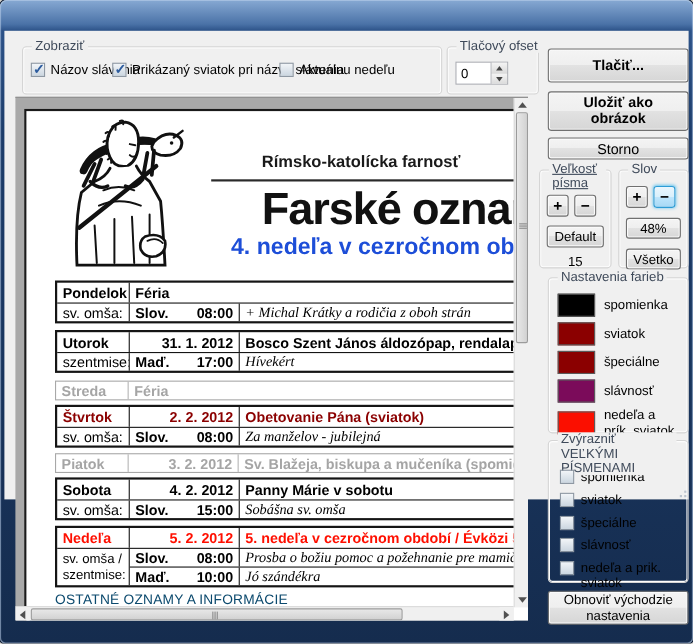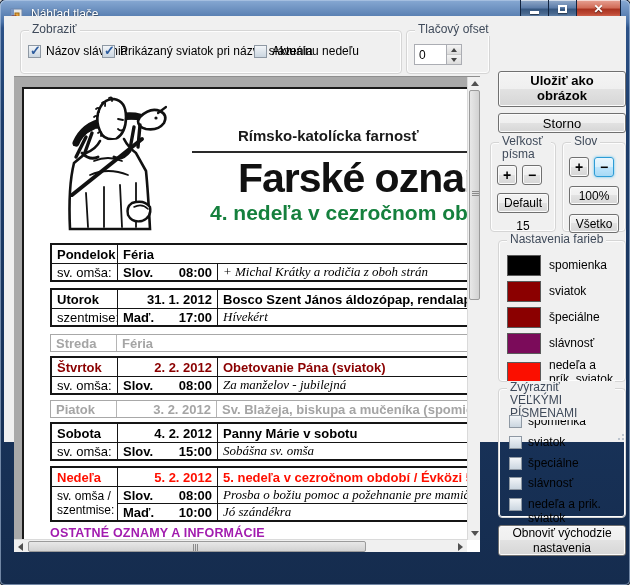--- a/index.html
+++ b/index.html
@@ -14,21 +14,21 @@
   .wbtn{height:19px;border:1px solid #122440;border-top:none;display:flex;align-items:center;justify-content:center;
     background:linear-gradient(180deg,#93ABCB 0%,#5B7BA7 45%,#35567F 50%,#49688E 75%,#6E93BC 100%);
     box-shadow:inset 0 1px 0 rgba(255,255,255,.6);}
   .wbtn.min{width:29px;border-radius:0 0 0 4px;}
   .wbtn.max{width:27px;border-left:none;border-right:none;}
   .wbtn.close{width:45px;border-radius:0 0 4px 0;
     background:linear-gradient(180deg,#E7A294 0%,#D06A55 45%,#A8321F 50%,#BC4733 75%,#D8755F 100%);}
   .glyph-min{width:9px;height:3px;background:#fff;box-shadow:0 1px 1px rgba(0,0,0,.5);margin-top:7px;}
   .glyph-max{width:9px;height:8px;border:2px solid #fff;box-shadow:0 1px 1px rgba(0,0,0,.4);}
   .glyph-close{color:#fff;font-size:12px;font-weight:bold;text-shadow:0 1px 1px rgba(0,0,0,.5);line-height:1;}
-  .client{position:absolute;left:4px;top:16px;width:622px;height:426px;background:#F0F0F0;}
+  .client{position:absolute;left:4px;top:28px;width:622px;height:426px;background:#F0F0F0;}
 
   
   .groupbox{position:absolute;border:1px solid #D5D5D5;border-radius:4px;box-shadow:inset 0 0 0 1px #FDFDFD;}
   .gb-label{position:absolute;top:-8px;left:8px;background:#F0F0F0;padding:0 3px;font-size:12px;color:#3F4A5A;line-height:13px;white-space:nowrap;}
   .gb-label.two-line{white-space:normal;width:108px;}
 
   
   .cb-item{position:absolute;display:flex;align-items:center;font-size:12px;color:#000;}
   .cb{width:13px;height:13px;border:1px solid #8E98A3;background:linear-gradient(180deg,#F2F5F8,#CBD6E0);position:relative;flex:0 0 13px;}
   .cb[data-checked="true"]::after{content:"✓";position:absolute;left:1px;top:-3px;font-size:13px;font-weight:bold;color:#2D5C9E;}
@@ -69,22 +69,22 @@
   .hl-row{display:flex;align-items:flex-start;margin-bottom:7px;font-size:12px;}
   .hl-row .cb-label{margin-left:6px;width:78px;line-height:1.15;}
 
   
   .preview{position:absolute;left:10px;top:60px;width:466px;height:476px;background:#A9A9A9;overflow:hidden;border-top:1px solid #8E8E8E;}
   .page{position:absolute;left:8px;top:10px;width:900px;height:620px;background:#fff;border:2px solid #1A1A1A;}
 
   .parish{position:absolute;left:214px;top:38px;font-size:15px;font-weight:bold;color:#1A1A1A;white-space:nowrap;}
   .doc-rule{position:absolute;left:168px;top:62px;width:540px;border-top:2px solid #2A2A2A;}
   .doc-title{position:absolute;left:214px;top:66px;font-size:41px;font-weight:bold;letter-spacing:-1px;color:#111;white-space:nowrap;}
-  .doc-subtitle{position:absolute;left:186px;top:112px;font-size:21px;font-weight:bold;color:#15803d;white-space:nowrap;}
-  .doc-footer{position:absolute;left:26px;top:437px;font-size:12.5px;font-weight:bold;color:#a21caf;letter-spacing:0.2px;}
+  .doc-subtitle{position:absolute;left:186px;top:112px;font-size:21px;font-weight:bold;color:#1d4ed8;white-space:nowrap;}
+  .doc-footer{position:absolute;left:26px;top:437px;font-size:12.5px;font-weight:normal;color:#0c4a6e;letter-spacing:0.2px;}
 
   .logo{position:absolute;left:22px;top:2px;width:132px;height:142px;}
 
   
   .blk{position:absolute;left:26px;width:600px;background:#fff;border:2px solid #151515;font-size:13px;}
   .blk.gray{border:1px solid #A8A8A8;color:#A5A5A5;}
   .row{display:flex;align-items:stretch;}
   .row.sep{border-top:1px solid #151515;}
   .h-title{height:18px;}
   .h-mass{height:17px;}
@@ -121,42 +121,20 @@
   .h-thumb .grip{position:absolute;top:2px;left:50%;margin-left:-4px;height:7px;display:flex;gap:1px;}
   .h-thumb .grip i{display:block;width:1px;background:#8A8A8A;}
 
   .resize-grip{position:absolute;right:2px;bottom:2px;width:12px;height:12px;opacity:.6;}
   .resize-grip i{position:absolute;width:2px;height:2px;background:#9AA7B8;}
 </style>
 </head>
 <body>
 
 <div class="window">
-  <div class="titlebar">
-    <span class="app-icon">
-      <svg width="16" height="16" viewBox="0 0 16 16">
-        <rect x="2" y="3" width="11" height="10" fill="#E8E8E8" stroke="#6E86A8"></rect>
-        <rect x="2" y="3" width="3" height="10" fill="#7A96C2"></rect>
-        <rect x="6" y="7" width="4" height="4" fill="#E8A33D" stroke="#9C6A14"></rect>
-        <rect x="3" y="10" width="4" height="4" fill="#C0392B" stroke="#7E1E14"></rect>
-      </svg>
-    </span>
-    <span class="win-title">Náhľad tlače</span>
-    <div class="win-buttons">
-      <div class="wbtn min">
-          <span class="glyph-min"></span>
-        </div>
-      <div class="wbtn max">
-          <span class="glyph-max"></span>
-        </div>
-      <div class="wbtn close">
-          <span class="glyph-close">✕</span>
-        </div>
-    </div>
-  </div>
 
   <div class="client">
 
     <div class="groupbox" style="left:16px;top:14px;width:382px;height:44px;">
       <span class="gb-label">Zobraziť</span>
     </div>
     <div class="cb-item" style="left:24px;top:28px;">
       <span class="cb" data-checked="true"></span>
       <span class="cb-label">Názov slávenia</span>
     </div>
@@ -173,46 +151,47 @@
       <span class="gb-label">Tlačový ofset</span>
     </div>
     <div class="updown" style="left:410px;top:28px;">
       <span class="ud-text">0</span>
       <span class="ud-spin">
         <span class="ud-btn up"></span>
         <span class="ud-btn down"></span>
       </span>
     </div>
 
+    <button class="btn bold" style="left:494px;top:16px;width:128px;height:31px;">Tlačiť...</button>
     <button class="btn bold" style="left:494px;top:55px;width:128px;height:36px;line-height:1.15;">Uložiť ako obrázok</button>
     <button class="btn" style="left:494px;top:97px;width:128px;height:20px;font-size:13px;">Storno</button>
 
     <div class="groupbox" style="left:486px;top:126px;width:66px;height:90px;">
-      <span class="gb-label two-line" style="width:52px;">
+      <span class="gb-label two-line" style="width:52px;text-decoration:underline;">
         <span>Veľkosť</span><br>
         <span>písma</span>
       </span>
       <div class="fs-content">
         <div class="btn-row">
           <button class="btn mini">+</button>
           <button class="btn mini">−</button>
         </div>
         <button class="btn fs-default">Default</button>
         <div class="fs-value">15</div>
       </div>
     </div>
 
     <div class="groupbox" style="left:558px;top:126px;width:64px;height:90px;">
       <span class="gb-label">Slov</span>
       <div class="zoom-content">
         <div class="btn-row">
           <button class="btn mini">+</button>
           <button class="btn mini focused">−</button>
         </div>
-        <button class="btn zoom-100">100%</button>
+        <button class="btn zoom-100">48%</button>
         <button class="btn zoom-all">Všetko</button>
       </div>
     </div>
 
     <div class="groupbox" style="left:494px;top:224px;width:128px;height:142px;">
       <span class="gb-label">Nastavenia farieb</span>
       <div class="color-rows">
         <div class="color-row">
           <span class="swatch" style="background: rgb(0, 0, 0);"></span>
           <span class="color-label">spomienka</span>

